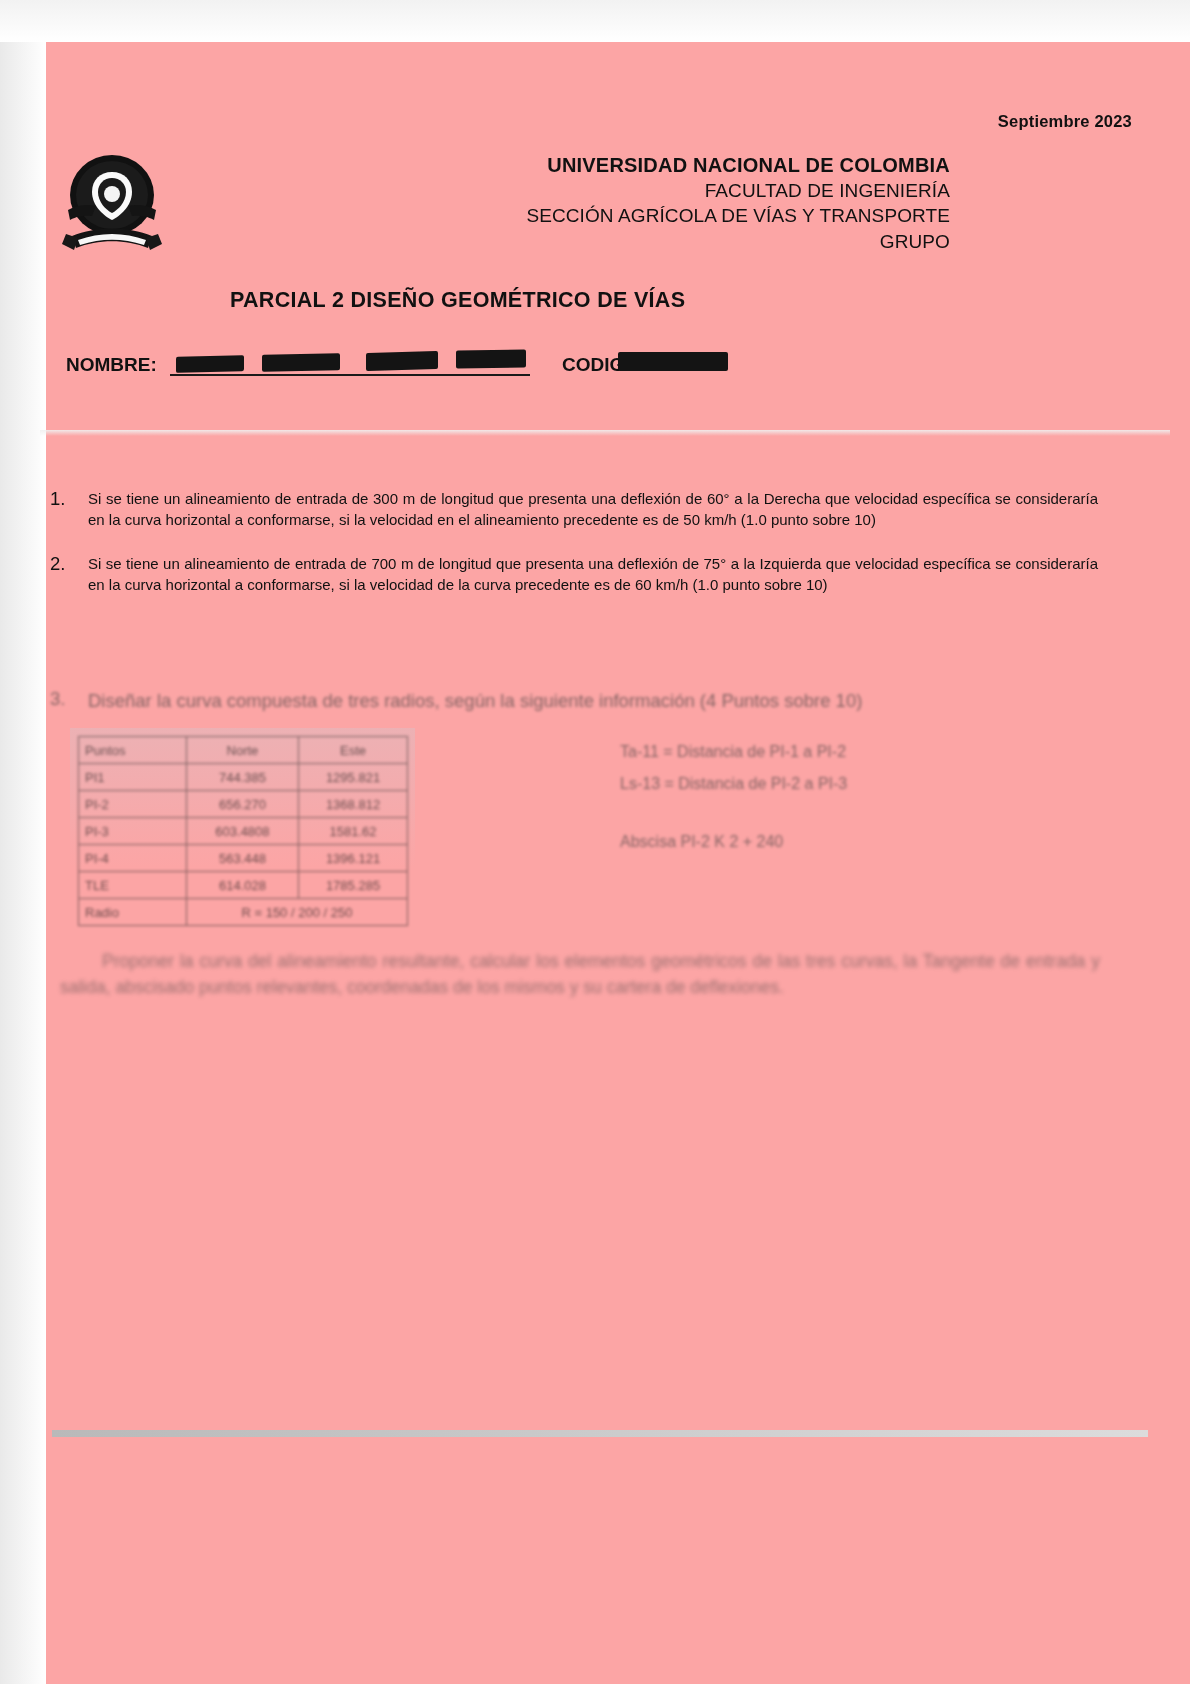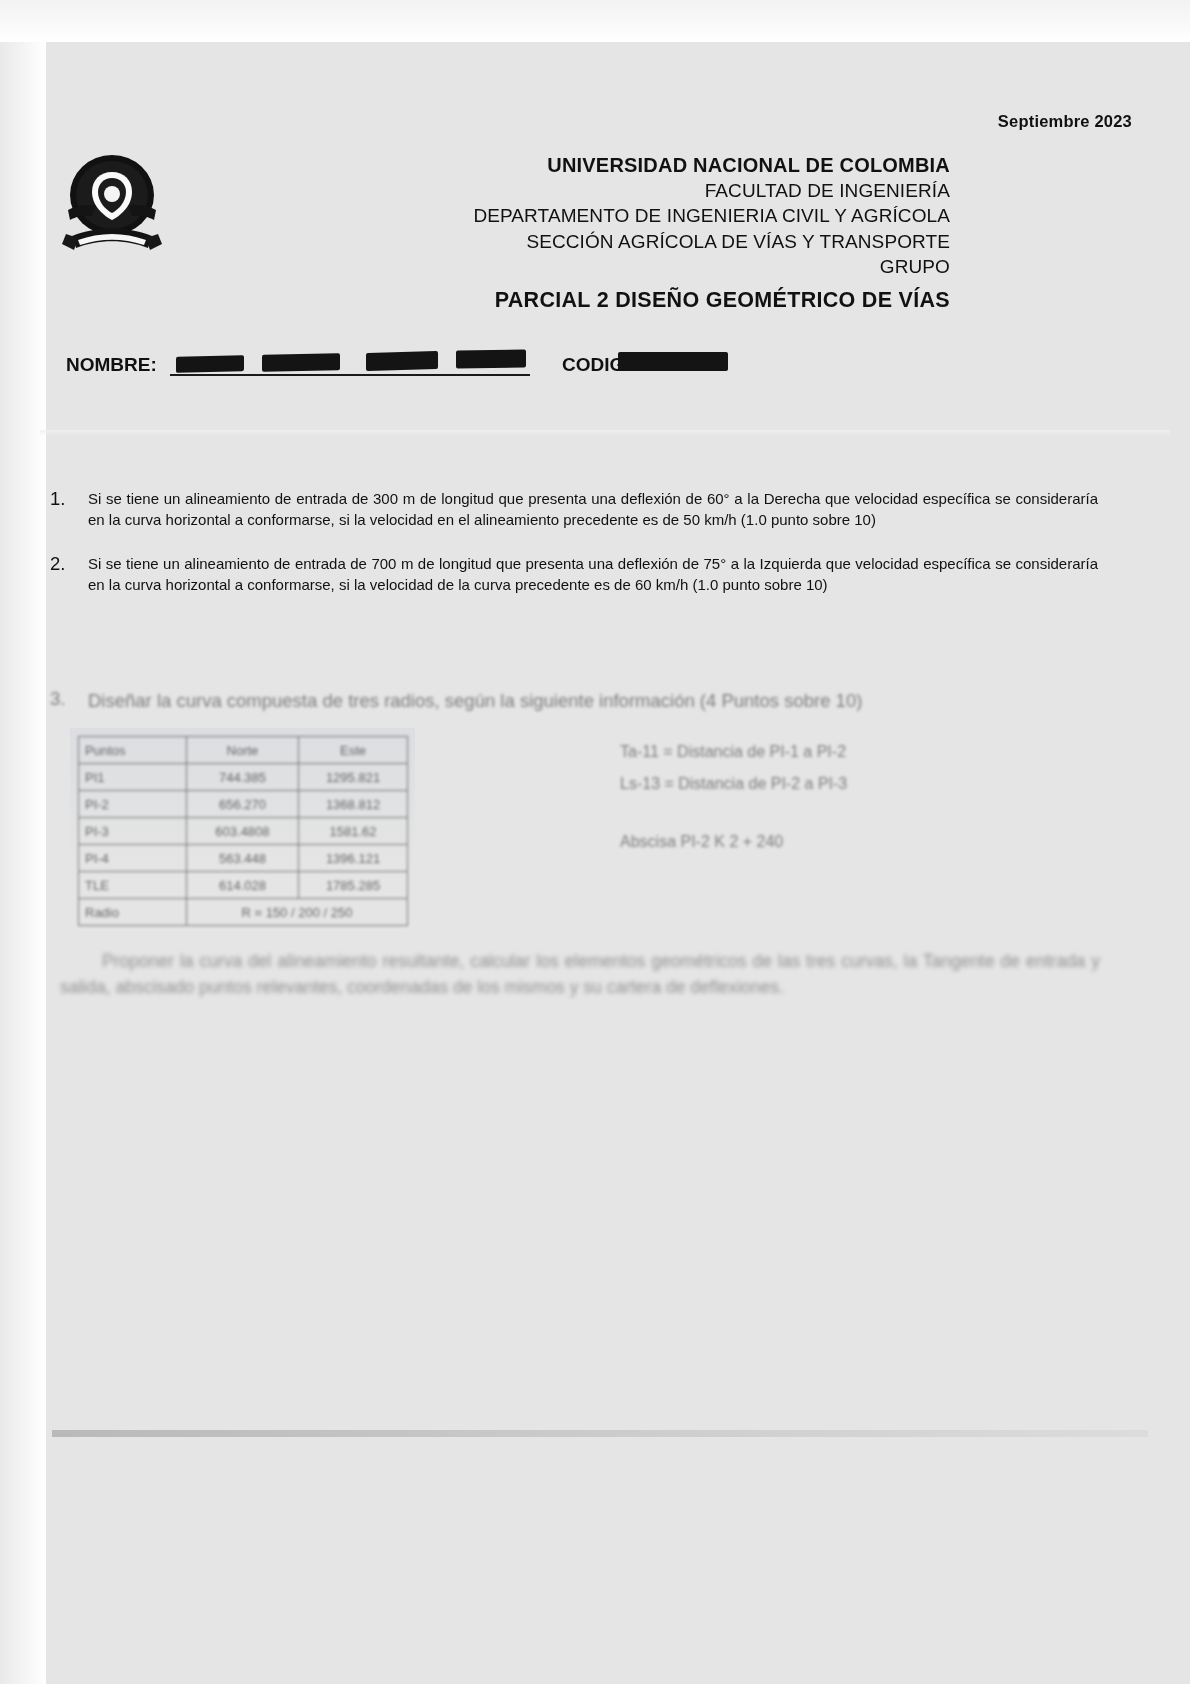--- a/index.html
+++ b/index.html
@@ -12,21 +12,21 @@
     height: 1684px;
     position: relative;
     font-family: "Liberation Sans", sans-serif;
     color: #111;
     overflow: hidden;
   }
 
   .page {
     position: absolute;
     inset: 0;
-    background: #e5e5e5;
+    background: #fca5a5;
   }
 
   
   .scan-shadow-left {
     position: absolute;
     left: 0; top: 0;
     width: 46px; height: 100%;
     background: linear-gradient(to right, #e9e9e9, #ffffff);
     pointer-events: none;
   }
@@ -90,21 +90,21 @@
   .header-block .l5 {
     font-size: 19px;
     letter-spacing: 0.1px;
   }
 
   .exam-title {
     position: absolute;
     left: 230px;
     top: 288px;
     width: 720px;
-    text-align: right;
+    text-align: left;
     font-size: 21.5px;
     font-weight: bold;
     letter-spacing: 0.3px;
   }
 
   
   .name-row {
     position: absolute;
     left: 66px;
     top: 350px;
@@ -266,21 +266,20 @@
       <path d="M20 86 C44 76 76 76 100 86 L96 98 C74 89 46 89 24 98 Z" fill="#141414"></path>
       <path d="M26 90 C48 82 72 82 94 90 L92 95 C70 88 50 88 28 95 Z" fill="#f7f7f7"></path>
       <path d="M14 84 L26 88 L22 100 L10 94 Z" fill="#181818"></path>
       <path d="M106 84 L94 88 L98 100 L110 94 Z" fill="#181818"></path>
     </svg>
   </div>
 
   <div class="header-block">
     <div class="l1">UNIVERSIDAD NACIONAL DE COLOMBIA</div>
     <div class="l2">FACULTAD DE INGENIERÍA</div>
-    <div class="l3">DEPARTAMENTO DE INGENIERIA CIVIL Y AGRÍCOLA</div>
     <div class="l4">SECCIÓN AGRÍCOLA DE VÍAS Y TRANSPORTE</div>
     <div class="l5">GRUPO</div>
   </div>
 
   <div class="exam-title">PARCIAL 2 DISEÑO GEOMÉTRICO DE VÍAS</div>
 
   <div class="name-row">
     <span class="name-label">NOMBRE:</span>
     <span class="code-label">CODIGO:</span>
     <span class="name-underline"></span>

